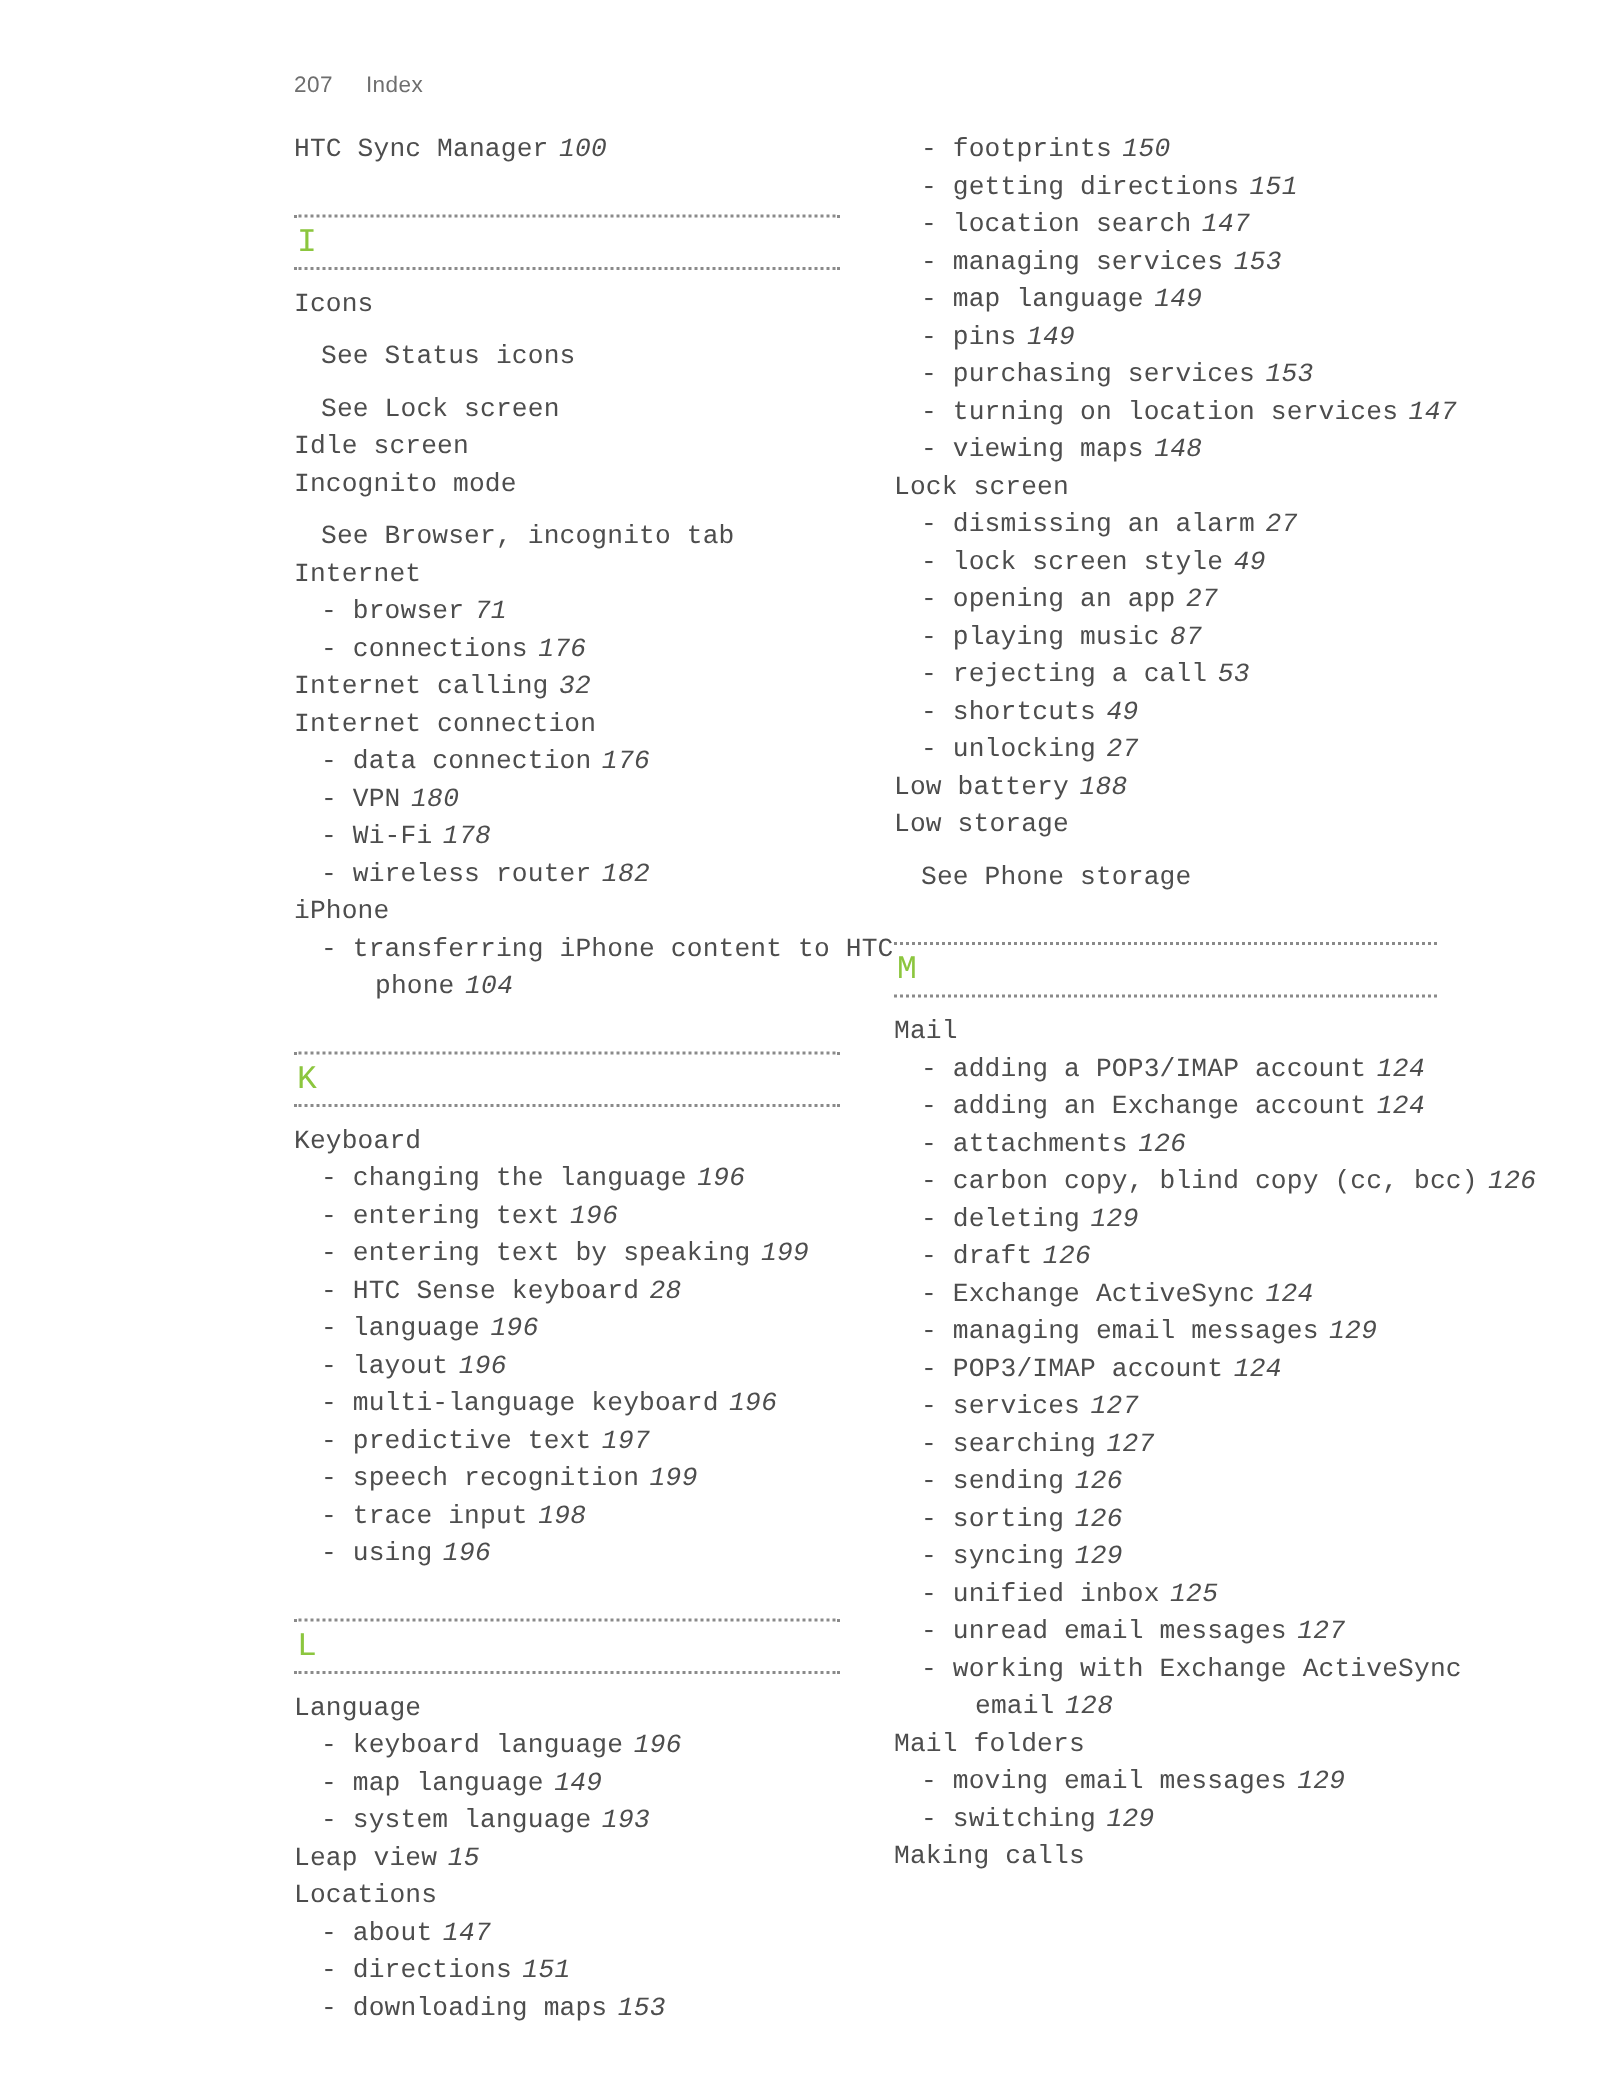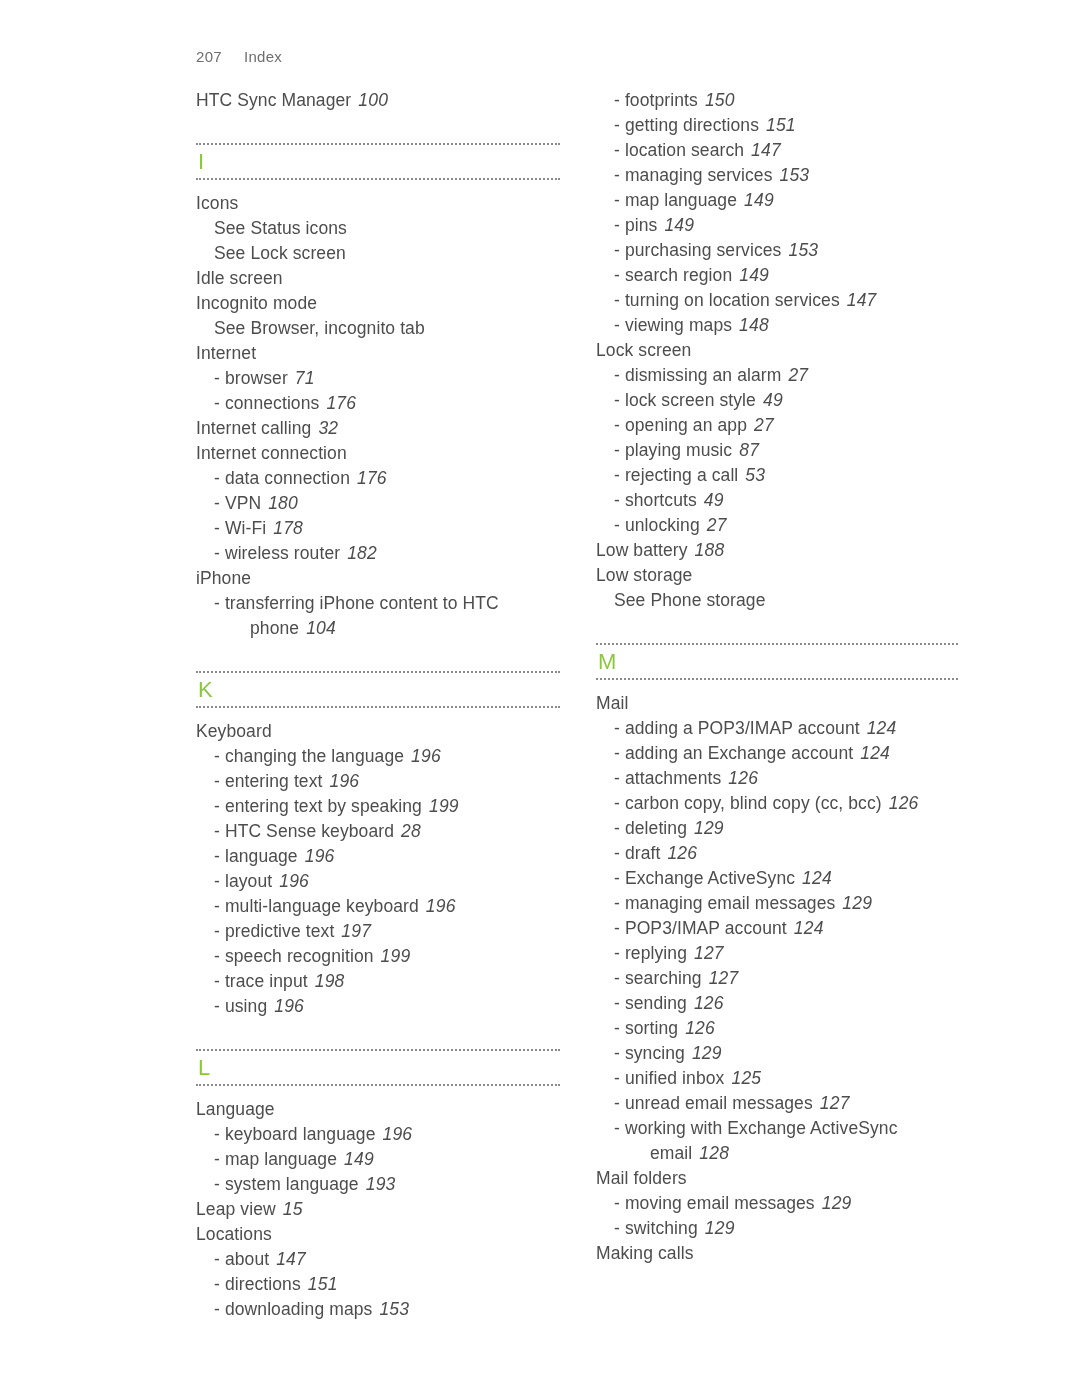--- a/index.html
+++ b/index.html
@@ -31,21 +31,21 @@
   .folio .folio-num { margin-right: 22px; }
 
   .columns {
     position: absolute;
     left: 196px;
     top: 88px;
     width: 790px;
     display: flex;
     gap: 36px;
   }
-  .col { width: 364px; }
+  .col { width: 364px; font-family: Liberation Mono, monospace; }
   .col.right { width: 362px; }
 
   
   .letter-block {
     margin-top: 30px;
     margin-bottom: 11px;
   }
   .rule {
     height: 0;
     border-top: 2px dotted #8a8a8a;
@@ -62,21 +62,21 @@
 
   
   .entry {
     font-size: 17.5px;
     line-height: 25px;
     color: #4d4d4d;
     letter-spacing: 0.1px;
     white-space: nowrap;
   }
   .entry.sub        { padding-left: 18px; }
-  .entry.see        { padding-left: 18px; }
+  .entry.see        { padding-left: 18px; margin-top: 10px; }
   .entry.cont       { padding-left: 54px; }
   .pg {
     font-style: italic;
     margin-left: 7px;
     color: #4d4d4d;
     letter-spacing: 0.2px;
   }
   .group { margin: 0; }
 </style>
 </head>
@@ -153,21 +153,20 @@
         </div>
       </div>
     <div class="col right">
         <div class="entry sub"><span>- footprints</span><span class="pg">150</span></div>
         <div class="entry sub"><span>- getting directions</span><span class="pg">151</span></div>
         <div class="entry sub"><span>- location search</span><span class="pg">147</span></div>
         <div class="entry sub"><span>- managing services</span><span class="pg">153</span></div>
         <div class="entry sub"><span>- map language</span><span class="pg">149</span></div>
         <div class="entry sub"><span>- pins</span><span class="pg">149</span></div>
         <div class="entry sub"><span>- purchasing services</span><span class="pg">153</span></div>
-        <div class="entry sub"><span>- search region</span><span class="pg">149</span></div>
         <div class="entry sub"><span>- turning on location services</span><span class="pg">147</span></div>
         <div class="entry sub"><span>- viewing maps</span><span class="pg">148</span></div>
         <div class="entry main"><span>Lock screen</span></div>
         <div class="entry sub"><span>- dismissing an alarm</span><span class="pg">27</span></div>
         <div class="entry sub"><span>- lock screen style</span><span class="pg">49</span></div>
         <div class="entry sub"><span>- opening an app</span><span class="pg">27</span></div>
         <div class="entry sub"><span>- playing music</span><span class="pg">87</span></div>
         <div class="entry sub"><span>- rejecting a call</span><span class="pg">53</span></div>
         <div class="entry sub"><span>- shortcuts</span><span class="pg">49</span></div>
         <div class="entry sub"><span>- unlocking</span><span class="pg">27</span></div>
@@ -183,21 +182,21 @@
           <div class="entry main"><span>Mail</span></div>
           <div class="entry sub"><span>- adding a POP3/IMAP account</span><span class="pg">124</span></div>
           <div class="entry sub"><span>- adding an Exchange account</span><span class="pg">124</span></div>
           <div class="entry sub"><span>- attachments</span><span class="pg">126</span></div>
           <div class="entry sub"><span>- carbon copy, blind copy (cc, bcc)</span><span class="pg">126</span></div>
           <div class="entry sub"><span>- deleting</span><span class="pg">129</span></div>
           <div class="entry sub"><span>- draft</span><span class="pg">126</span></div>
           <div class="entry sub"><span>- Exchange ActiveSync</span><span class="pg">124</span></div>
           <div class="entry sub"><span>- managing email messages</span><span class="pg">129</span></div>
           <div class="entry sub"><span>- POP3/IMAP account</span><span class="pg">124</span></div>
-          <div class="entry sub"><span>- replying</span><span class="pg">127</span></div>
+          <div class="entry sub"><span>- services</span><span class="pg">127</span></div>
           <div class="entry sub"><span>- searching</span><span class="pg">127</span></div>
           <div class="entry sub"><span>- sending</span><span class="pg">126</span></div>
           <div class="entry sub"><span>- sorting</span><span class="pg">126</span></div>
           <div class="entry sub"><span>- syncing</span><span class="pg">129</span></div>
           <div class="entry sub"><span>- unified inbox</span><span class="pg">125</span></div>
           <div class="entry sub"><span>- unread email messages</span><span class="pg">127</span></div>
           <div class="entry sub"><span>- working with Exchange ActiveSync</span></div>
           <div class="entry cont"><span>email</span><span class="pg">128</span></div>
           <div class="entry main"><span>Mail folders</span></div>
           <div class="entry sub"><span>- moving email messages</span><span class="pg">129</span></div>

